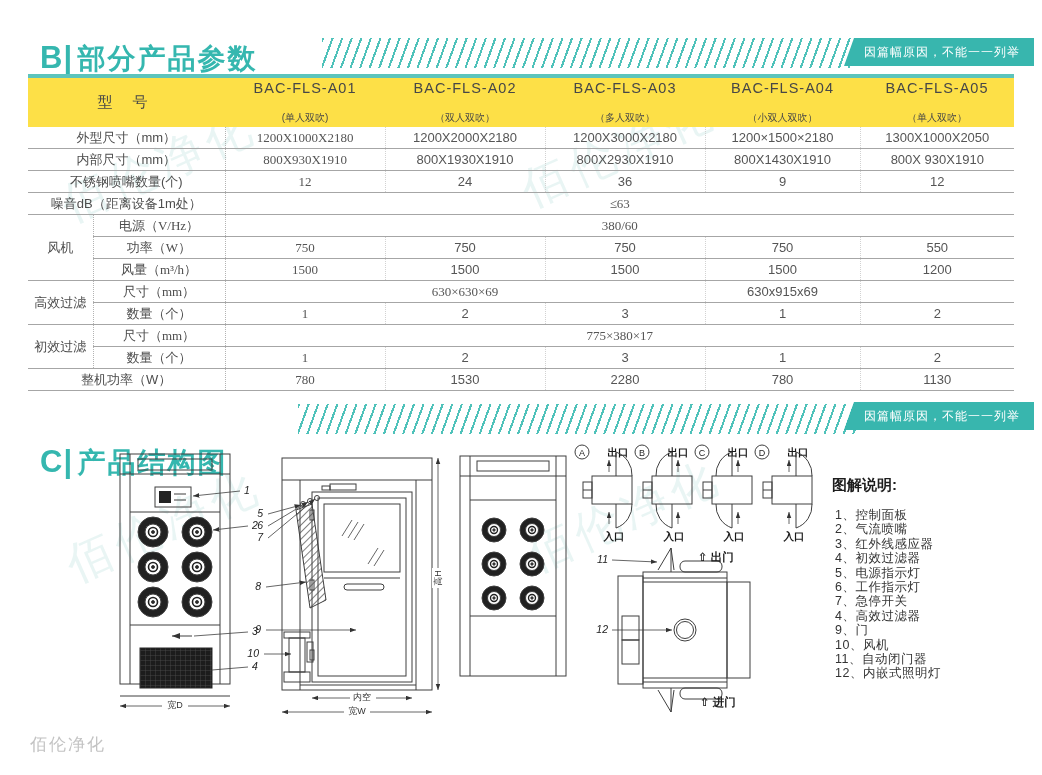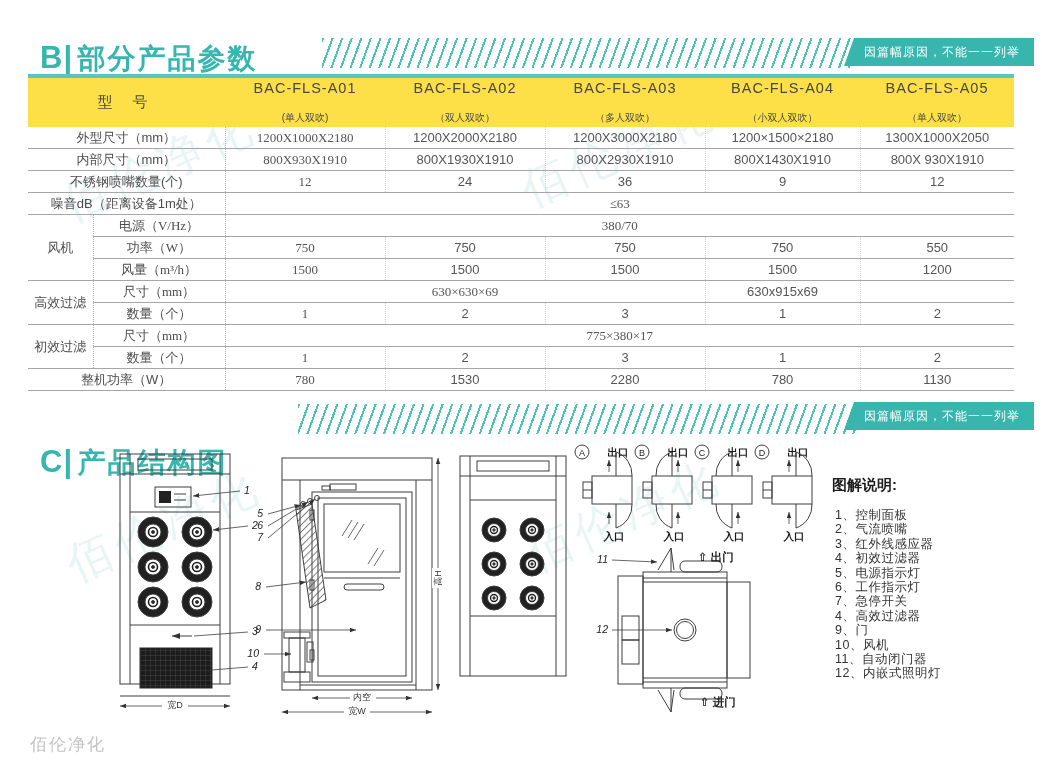--- a/index.html
+++ b/index.html
@@ -125,21 +125,21 @@
         <td class="val">9</td>
         <td class="val">12</td>
       </tr>
       <tr>
         <td colspan="2" class="lbl">噪音dB（距离设备1m处）</td>
         <td colspan="5" class="val dl">≤63</td>
       </tr>
       <tr>
         <td rowspan="3" class="grp">风机</td>
         <td class="lbl2 dl">电源（V/Hz）</td>
-        <td colspan="5" class="val dl">380/70</td>
+        <td colspan="5" class="val dl">380/60</td>
       </tr>
       <tr>
         <td class="lbl2 dl">功率（W）</td>
         <td class="val dl">750</td>
         <td class="val">750</td>
         <td class="val">750</td>
         <td class="val">750</td>
         <td class="val">550</td>
       </tr>
       <tr>

